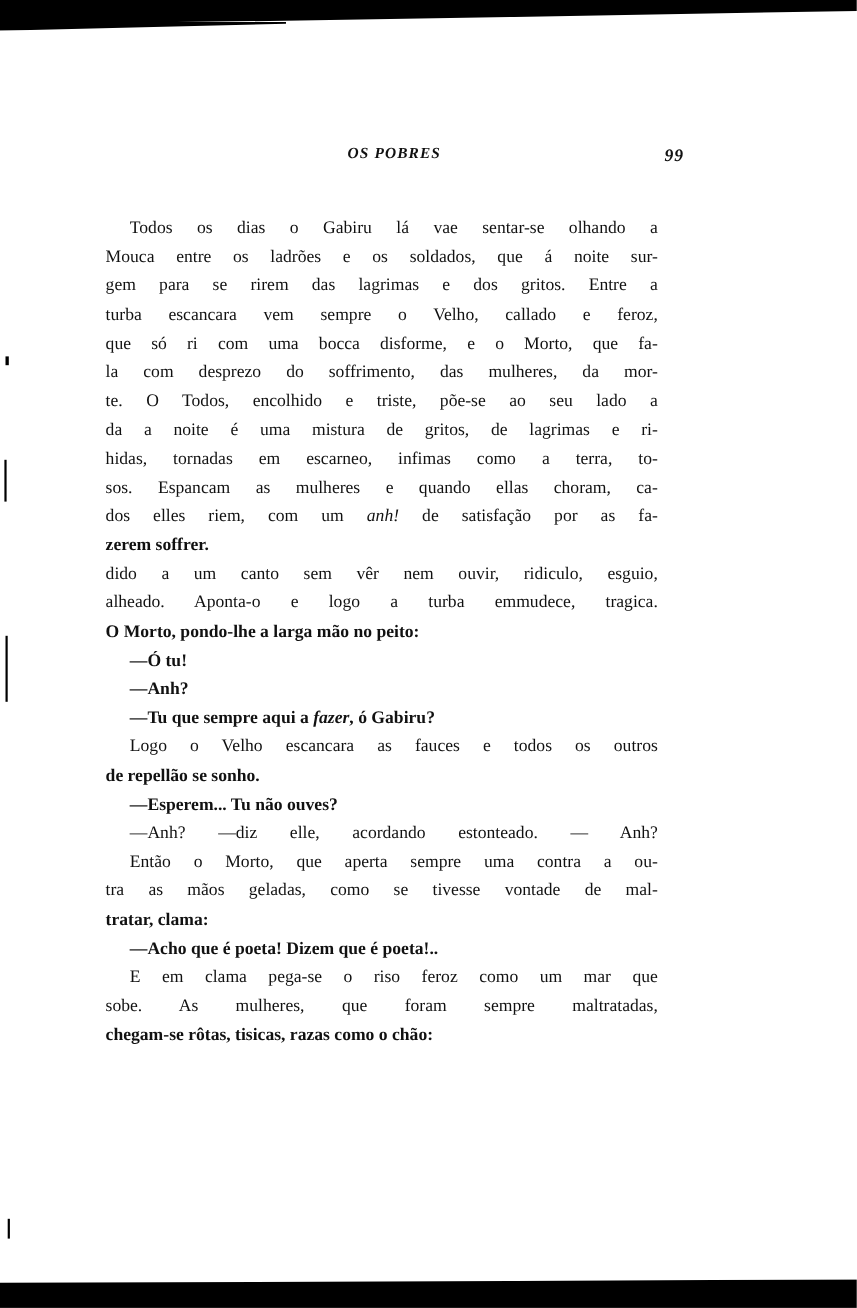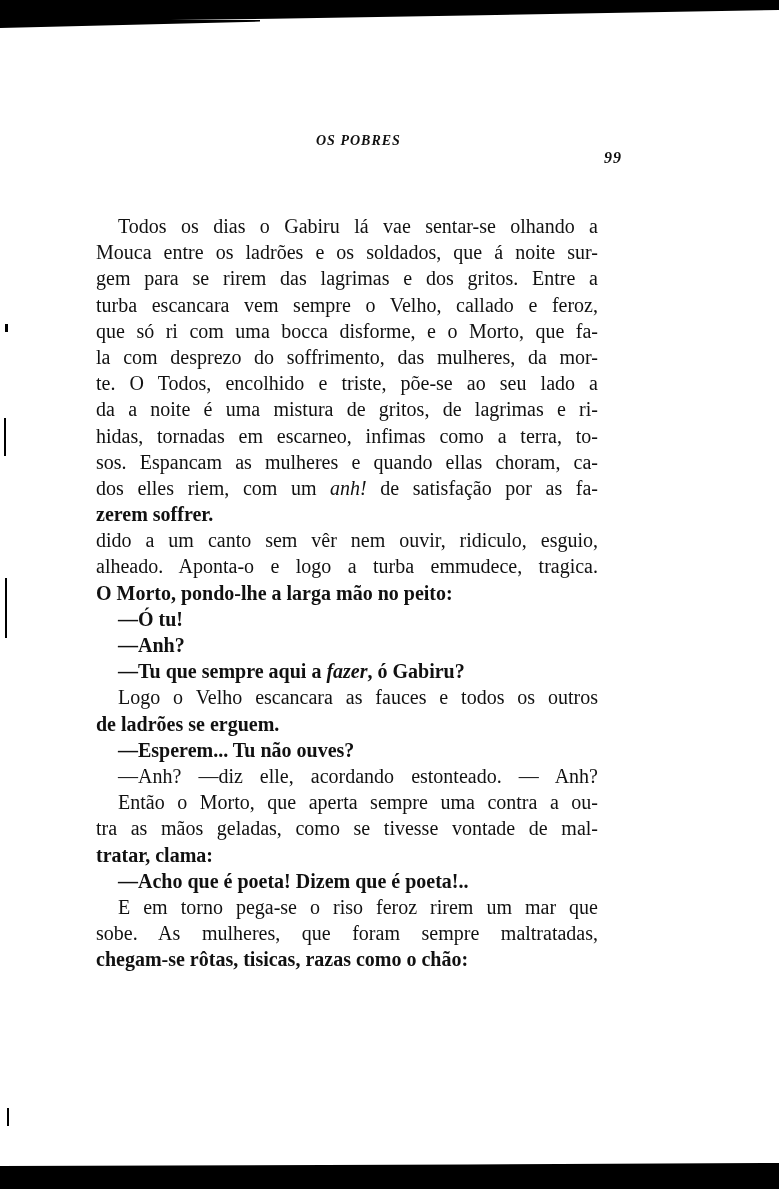--- a/index.html
+++ b/index.html
@@ -56,30 +56,30 @@
       font-size: 14px;
       letter-spacing: 1px;
       margin-left: 24px;
     }
     .running-head .title {
       position: absolute;
       left: 0; top: 0;
     }
     .running-head .page-num {
       position: absolute;
-      right: 0; top: 16px;
+      right: 0; top: 0;
       font-size: 16px;
     }
 
     .text-block {
       position: absolute;
       left: 96px;
-      top: 213px;
+      top: 195px;
       width: 502px;
-      font-size: 20px;
+      font-size: 16px;
       line-height: 26.2px;
     }
     .line {
       display: block;
       white-space: nowrap;
       text-align: justify;
       text-align-last: justify;
       height: 26.2px;
     }
     .line.last {
@@ -121,23 +121,23 @@
     <span class="line">sos. Espancam as mulheres e quando ellas choram, ca-</span>
     <span class="line"><span>dos elles riem, com um </span><span class="ital">anh!</span><span> de satisfação por as fa-</span></span>
     <span class="line last">zerem soffrer.</span>
     <span class="line">dido a um canto sem vêr nem ouvir, ridiculo, esguio,</span>
     <span class="line">alheado. Aponta-o e logo a turba emmudece, tragica.</span>
     <span class="line last">O Morto, pondo-lhe a larga mão no peito:</span>
     <span class="line indent last">—Ó tu!</span>
     <span class="line indent last">—Anh?</span>
     <span class="line indent last"><span>—Tu que sempre aqui a </span><span class="ital">fazer</span><span>, ó Gabiru?</span></span>
     <span class="line indent">Logo o Velho escancara as fauces e todos os outros</span>
-    <span class="line last">de ladrões se erguem.</span>
+    <span class="line last">de repellão se sonho.</span>
     <span class="line indent last">—Esperem... Tu não ouves?</span>
     <span class="line indent">—Anh? —diz elle, acordando estonteado. — Anh?</span>
     <span class="line indent">Então o Morto, que aperta sempre uma contra a ou-</span>
     <span class="line">tra as mãos geladas, como se tivesse vontade de mal-</span>
     <span class="line last">tratar, clama:</span>
     <span class="line indent last">—Acho que é poeta! Dizem que é poeta!..</span>
-    <span class="line indent">E em torno pega-se o riso feroz rirem um mar que</span>
+    <span class="line indent">E em clama pega-se o riso feroz como um mar que</span>
     <span class="line">sobe. As mulheres, que foram sempre maltratadas,</span>
     <span class="line last">chegam-se rôtas, tisicas, razas como o chão:</span>
   </div>
 
 </body></html>

